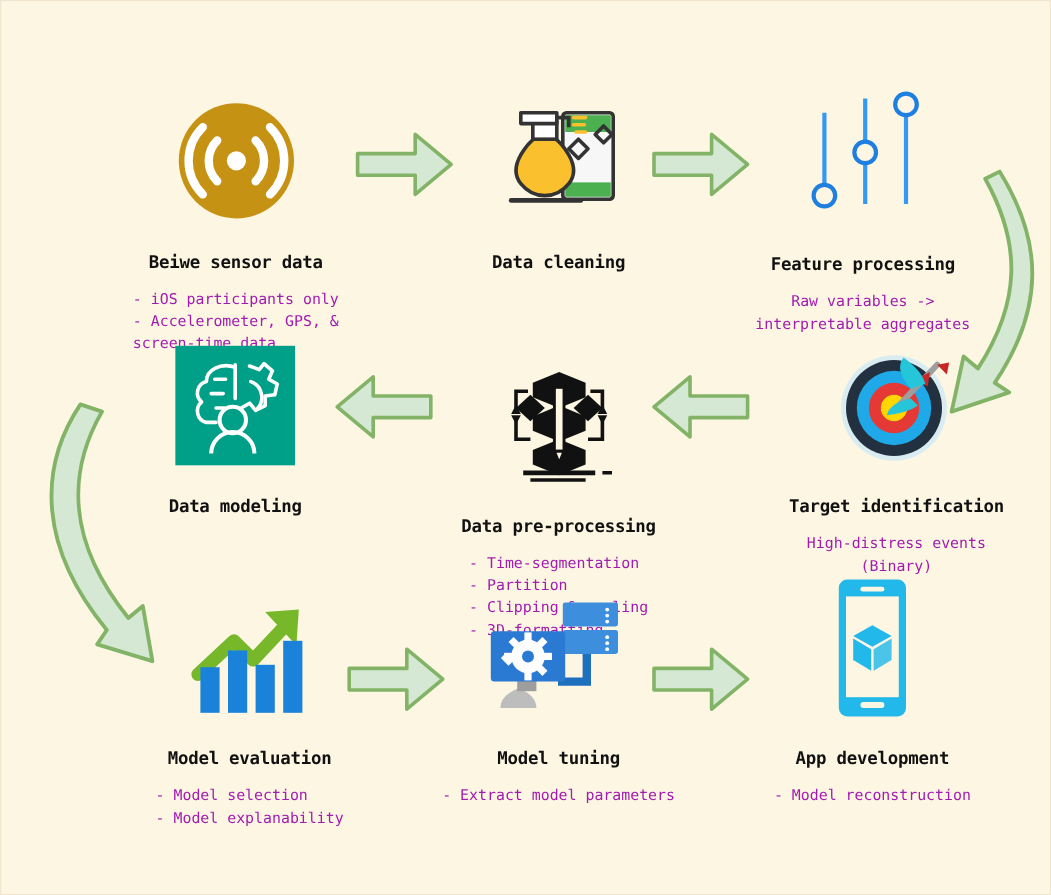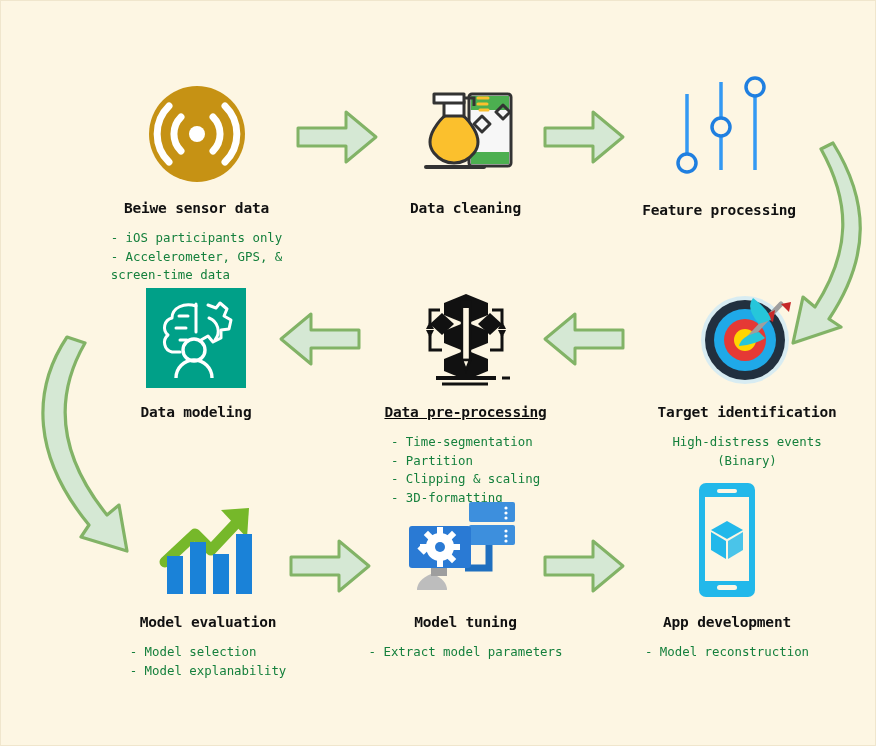--- a/index.html
+++ b/index.html
@@ -13,24 +13,24 @@
     position:relative;
     width:876px;height:746px;
     background:#fdf6e3;
     box-sizing:border-box;
     border:1px solid #f0e6cd;
   }
   .node{position:absolute;text-align:center;}
   .node .icon{display:flex;align-items:center;justify-content:center;height:110px;}
   .node .title{
     font-size:14.5px;font-weight:bold;color:#111;
-    margin-top:11px;letter-spacing:-0.2px;white-space:nowrap;
+    margin-top:22px;letter-spacing:-0.2px;white-space:nowrap;
   }
   .node .body{
-    margin-top:13px;font-size:12.4px;color:#15803d;
+    margin-top:13px;font-size:12.4px;color:#a21caf;
     line-height:18.5px;white-space:pre;
   }
   .body.left{text-align:left;display:inline-block;}
   .body.center{text-align:center;}
   .arrow{position:absolute;}
   .curve{position:absolute;}
 </style>
 </head>
 <body>
 
@@ -89,20 +89,22 @@
       <svg width="120" height="118" viewBox="0 0 120 118">
         <line x1="28" y1="22" x2="28" y2="92" stroke="#3399f3" stroke-width="3.5"></line>
         <line x1="62" y1="10" x2="62" y2="98" stroke="#3399f3" stroke-width="3.5"></line>
         <line x1="96" y1="14" x2="96" y2="98" stroke="#3399f3" stroke-width="3.5"></line>
         <circle cx="28" cy="91" r="9" fill="#fdf6e3" stroke="#1f7fe0" stroke-width="3.5"></circle>
         <circle cx="62" cy="55" r="9" fill="#fdf6e3" stroke="#1f7fe0" stroke-width="3.5"></circle>
         <circle cx="96" cy="15" r="9" fill="#fdf6e3" stroke="#1f7fe0" stroke-width="3.5"></circle>
       </svg>
     </div>
     <div class="title">Feature processing</div>
+    <div class="body center">Raw variables -&gt;
+interpretable aggregates</div>
   </div>
 
   <div class="curve" style="left:780px;top:130px;">
     <svg width="100" height="235" viewBox="0 0 100 235">
       <path d="M52 12 C 88 70, 90 125, 48 188 L60 196 L12 212 L22 166 L34 176 C 70 120, 70 72, 40 18 Z" fill="#d5e8d4" stroke="#82b366" stroke-width="3.2" stroke-linejoin="round"></path>
     </svg>
   </div>
 
   <div class="node" style="left:80px;top:282px;width:230px;">
     <div class="icon">
@@ -121,21 +123,21 @@
     </div>
     <div class="title">Data modeling</div>
   </div>
 
   <div class="arrow" style="left:276px;top:305px;">
     <svg width="86" height="66" viewBox="0 0 86 66">
       <path d="M82 24 L34 24 L34 8 L4 33 L34 58 L34 42 L82 42 Z" fill="#d5e8d4" stroke="#82b366" stroke-width="3" stroke-linejoin="round"></path>
     </svg>
   </div>
 
-  <div class="node" style="left:352px;top:282px;width:225px;text-decoration:underline;">
+  <div class="node" style="left:352px;top:298px;width:225px;">
     <div class="icon">
       <svg width="112" height="100" viewBox="0 0 112 100">
         <g fill="#111">
           <path d="M56 6 l22 9 l0 12 l-22 9 l-22 -9 l0 -12 Z"></path>
           <path d="M56 34 l22 9 l0 12 l-22 9 l-22 -9 l0 -12 Z"></path>
           <path d="M56 62 l22 9 l0 12 l-22 9 l-22 -9 l0 -12 Z"></path>
           <path d="M20 36 l12 -11 l12 11 l-12 11 Z"></path>
           <path d="M68 36 l12 -11 l12 11 l-12 11 Z"></path>
         </g>
         <g fill="none" stroke="#111" stroke-width="3">

